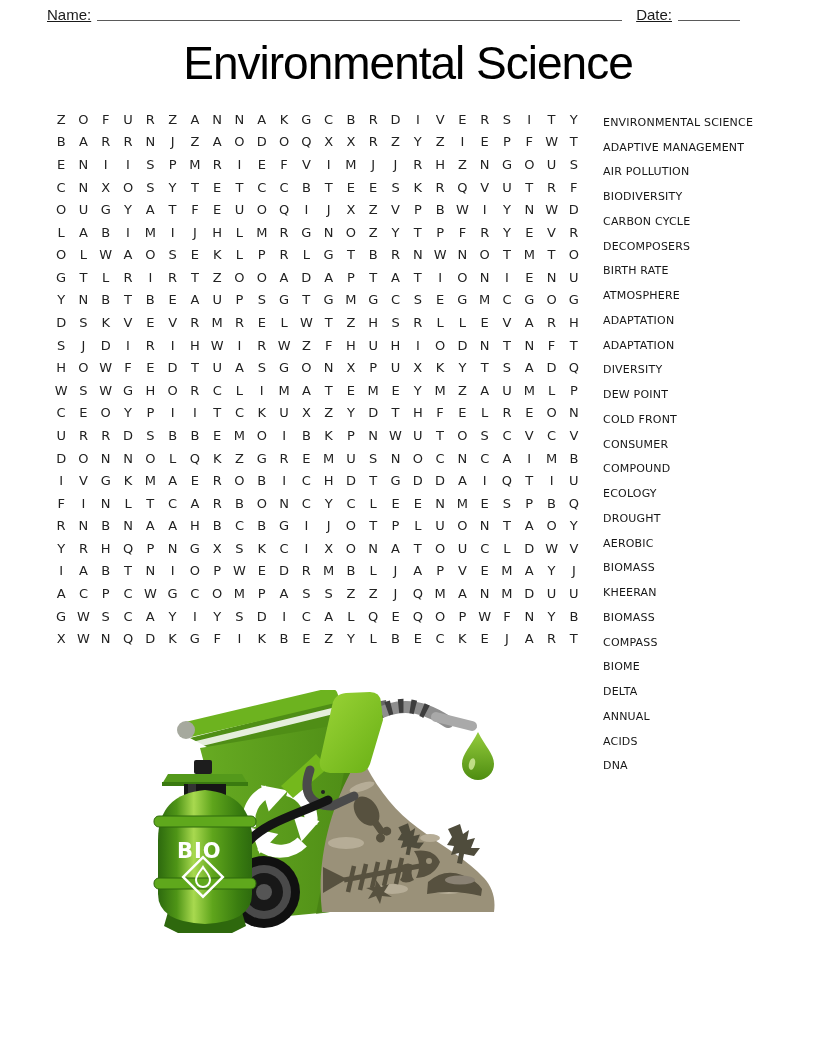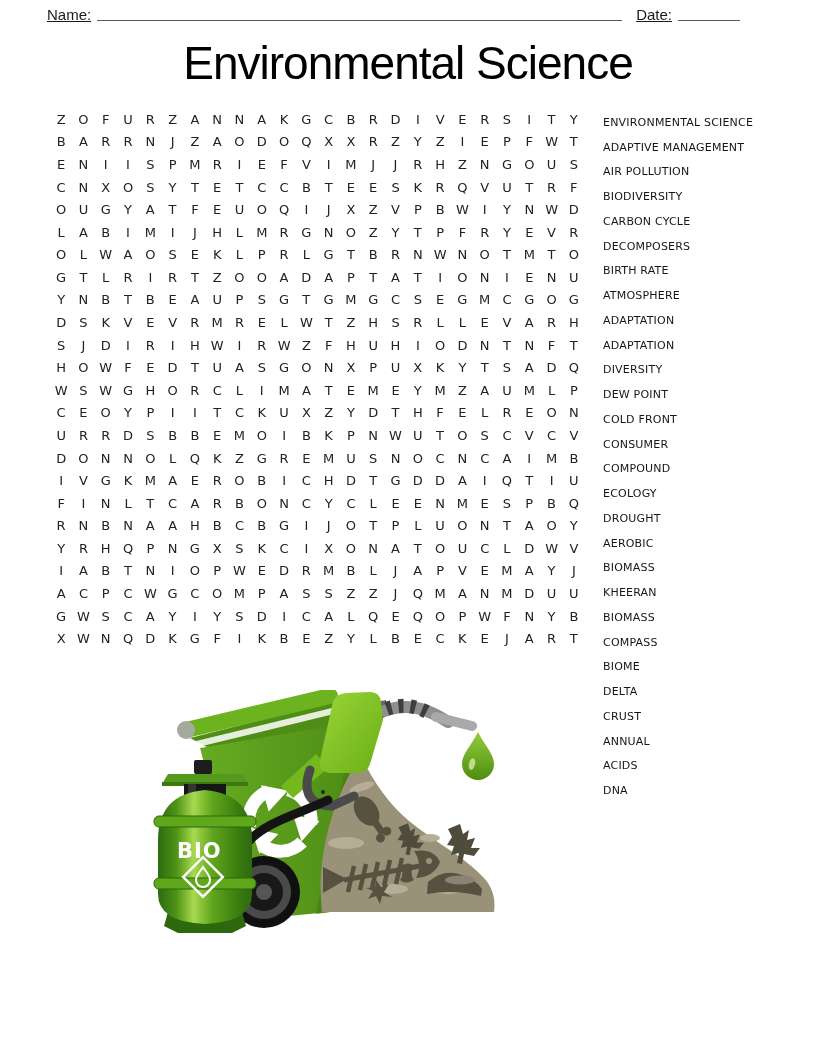--- a/index.html
+++ b/index.html
@@ -651,21 +651,20 @@
     <li>COMPOUND</li>
     <li>ECOLOGY</li>
     <li>DROUGHT</li>
     <li>AEROBIC</li>
     <li>BIOMASS</li>
     <li>KHEERAN</li>
     <li>BIOMASS</li>
     <li>COMPASS</li>
     <li>BIOME</li>
     <li>DELTA</li>
-    <li>CRUST</li>
     <li>ANNUAL</li>
     <li>ACIDS</li>
     <li>DNA</li>
   </ul>
 
 <svg class="eco-art" viewBox="0 0 380 260" aria-hidden="true">
   <defs>
     <linearGradient id="binGrad" x1="0" y1="0" x2="1" y2="0">
       <stop offset="0" stop-color="#67ab22"></stop>
         <stop offset="1" stop-color="#4c8a15"></stop>

